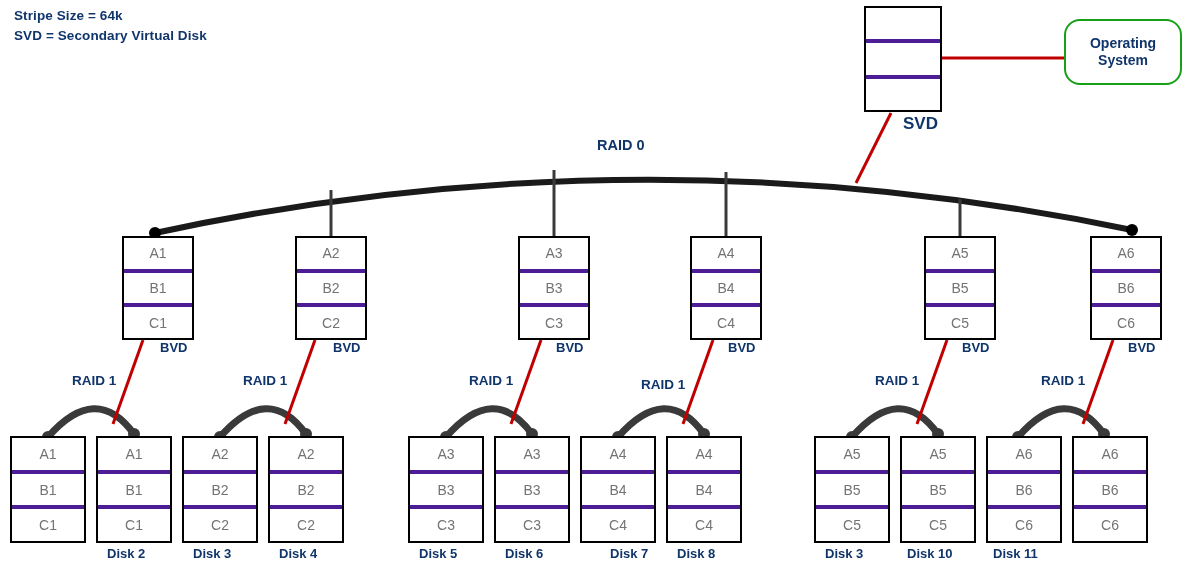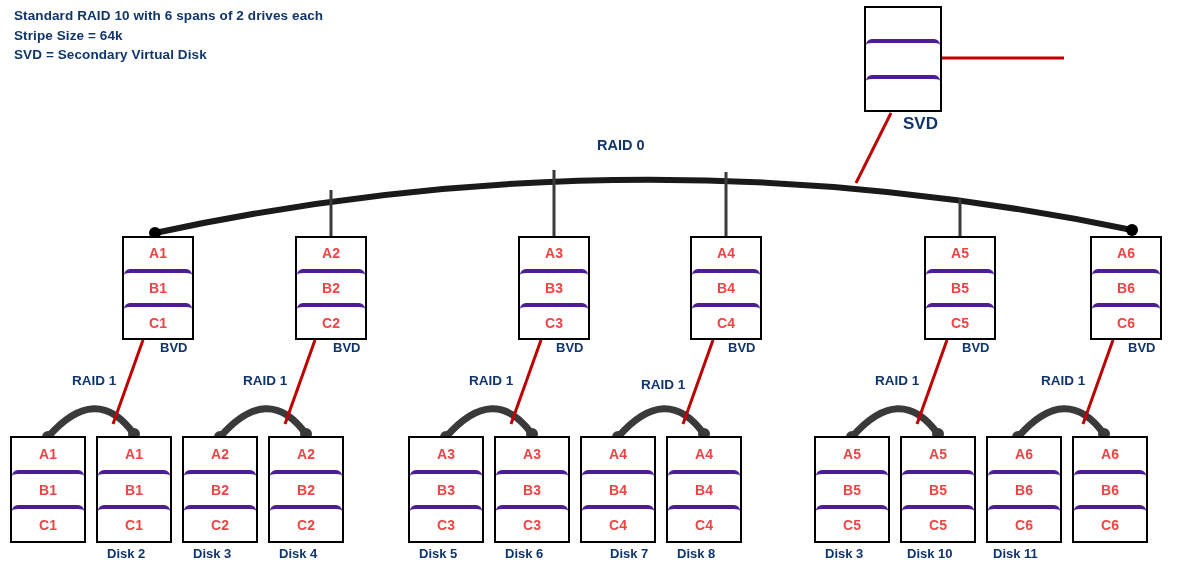--- a/index.html
+++ b/index.html
@@ -44,24 +44,23 @@
     border: 2px solid #000000;
     background: #ffffff;
     display: flex;
     flex-direction: column;
   }
   .diskbox .cell {
     flex: 1 1 0;
     display: flex;
     align-items: center;
     justify-content: center;
-    color: #ef4444;
-    font-weight: bold;
+    color: #737373;
+    font-weight: normal;
     box-sizing: border-box;
-    border-radius: 6px;
   }
   .diskbox .cell + .cell { border-top: 4px solid #4c1d95; }
 
   
   .bvd { width: 72px; height: 104px; }
   .bvd .cell { font-size: 14px; }
 
   
   .pd { width: 76px; height: 107px; }
   .pd .cell { font-size: 14px; }
@@ -110,21 +109,20 @@
     line-height: 17px;
     text-align: center;
   }
 </style>
 </head>
 <body>
 
 <div id="canvas">
 
   <div id="legend">
-    <div>Standard RAID 10 with 6 spans of 2 drives each</div>
     <div>Stripe Size = 64k</div>
     <div>SVD = Secondary Virtual Disk</div>
   </div>
 
   <svg id="wires" viewBox="0 0 1196 575">
 
     <line x1="891" y1="113" x2="856" y2="183" stroke="#c00000" stroke-width="3"></line>
 
     <line x1="942" y1="58" x2="1064" y2="58" stroke="#c00000" stroke-width="3"></line>
 
@@ -169,20 +167,24 @@
     <line x1="1113" y1="340" x2="1083" y2="424" stroke="#c00000" stroke-width="3"></line>
   </svg>
 
   <div class="diskbox" id="svd-box">
     <div class="cell"></div>
     <div class="cell"></div>
     <div class="cell"></div>
   </div>
   <div class="lbl lbl-svd" style="left:903px; top:114px;">SVD</div>
 
+  <div id="os-node">
+    <span>Operating</span>
+    <span>System</span>
+  </div>
 
   <div class="lbl lbl-raid0" style="left:597px; top:137px;">RAID 0</div>
 
   <div class="diskbox bvd" style="left:122px; top:236px;">
     <div class="cell">A1</div>
     <div class="cell">B1</div>
     <div class="cell">C1</div>
   </div>
   <div class="lbl lbl-bvd" style="left:160px; top:340px;">BVD</div>
 

